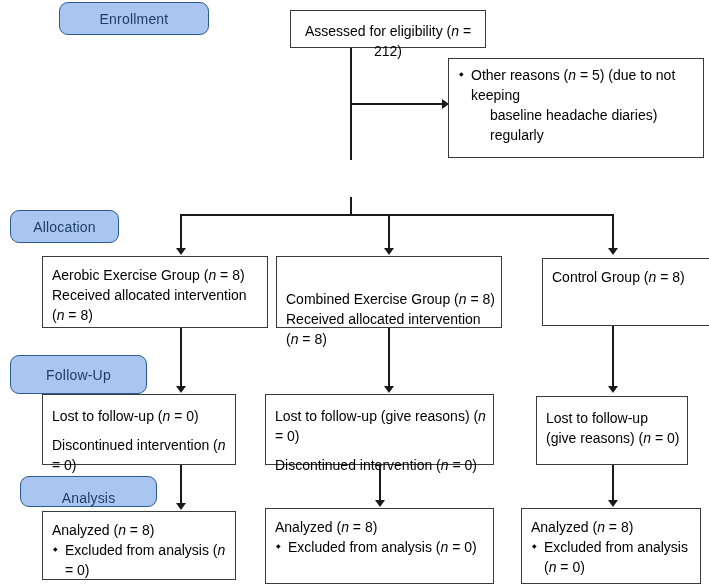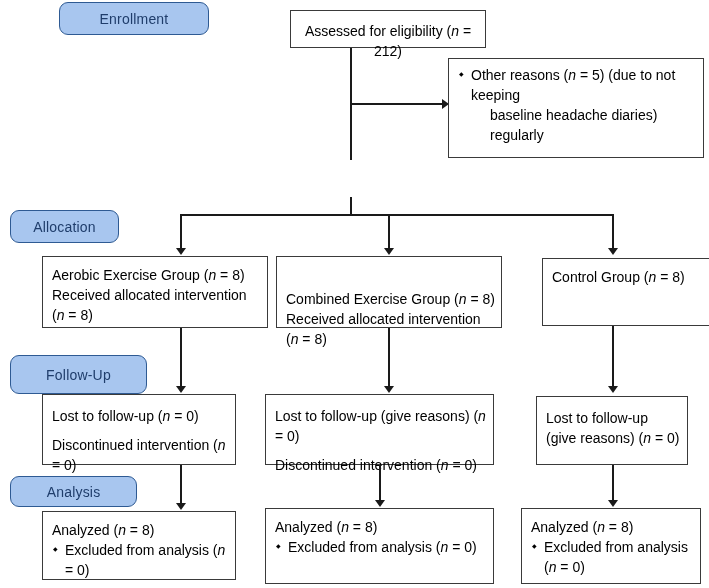--- a/index.html
+++ b/index.html
@@ -80,21 +80,21 @@
   </div>
 
   <div class="stage" style="left:2px;top:210px;width:109px;height:33px;">
     <span>Allocation</span>
   </div>
 
   <div class="stage" style="left:2px;top:355px;width:137px;height:39px;">
     <span>Follow-Up</span>
   </div>
 
-  <div class="stage" style="left:2px;top:476px;width:127px;height:31px;">
+  <div class="stage" style="left:12px;top:476px;width:137px;height:31px;align-items:flex-end;">
     <span>Analysis</span>
   </div>
 
   <div class="box center" style="left:290px;top:10px;width:196px;height:38px;">
     <div class="txt" style="top:11px;">Assessed for eligibility (<i>n</i> = 212)</div>
   </div>
 
   <div class="ln vln" style="left:350px;top:48px;height:112px;"></div>
 
   <div class="ln hln" style="left:350px;top:103px;width:93px;"></div>

